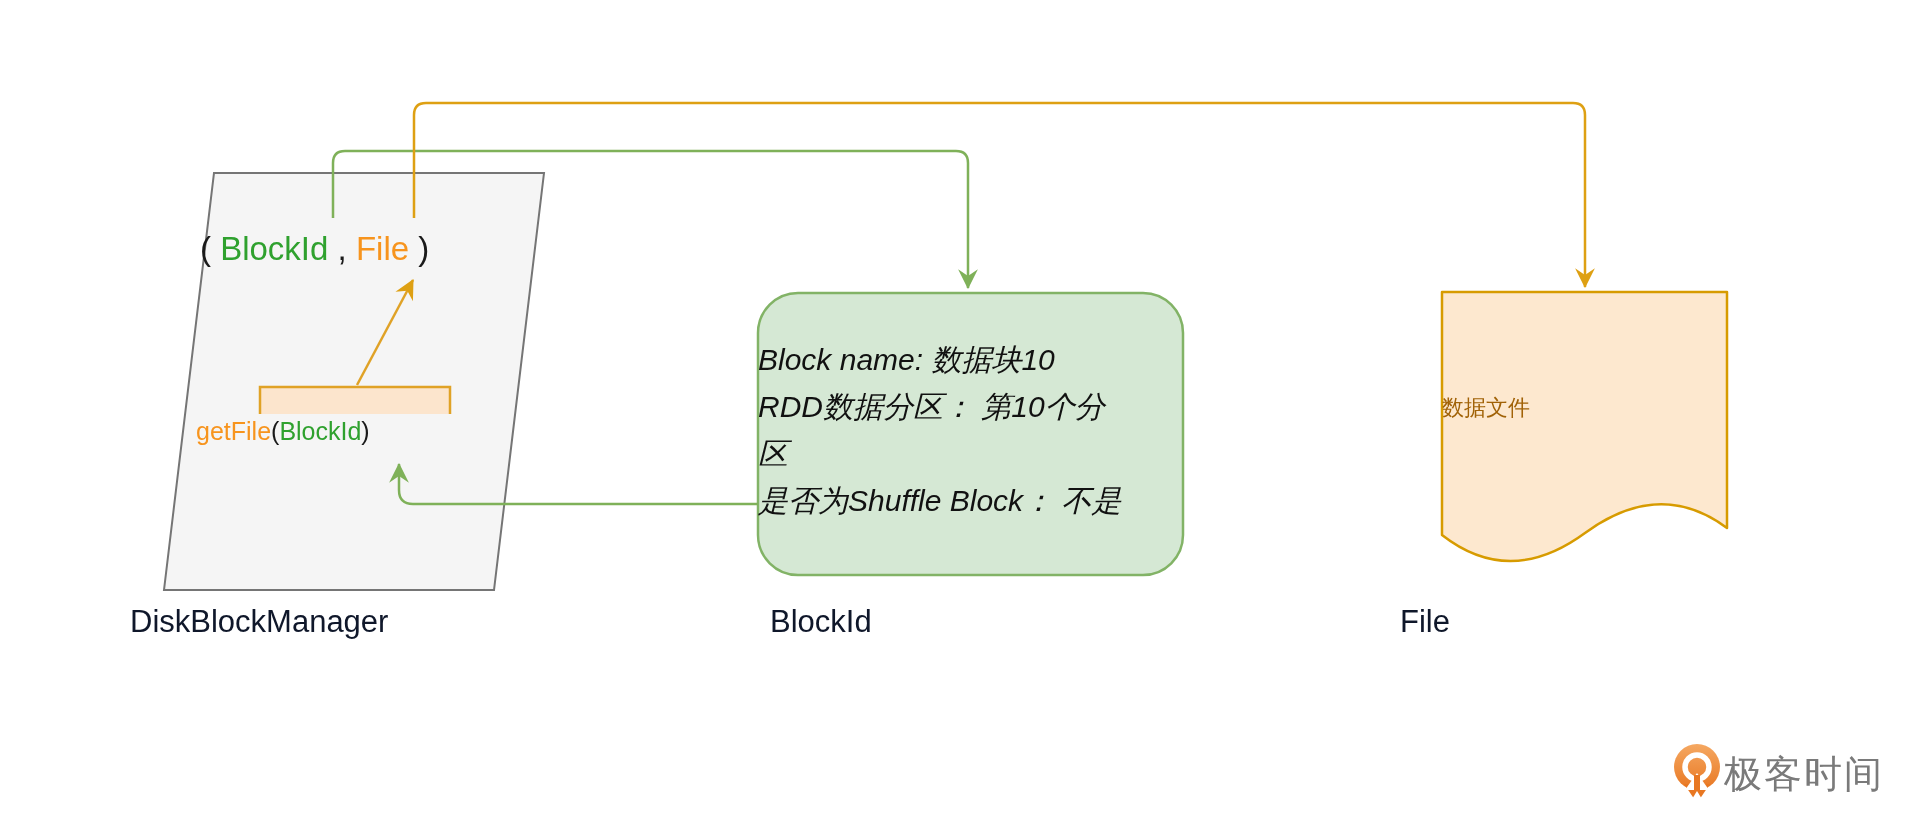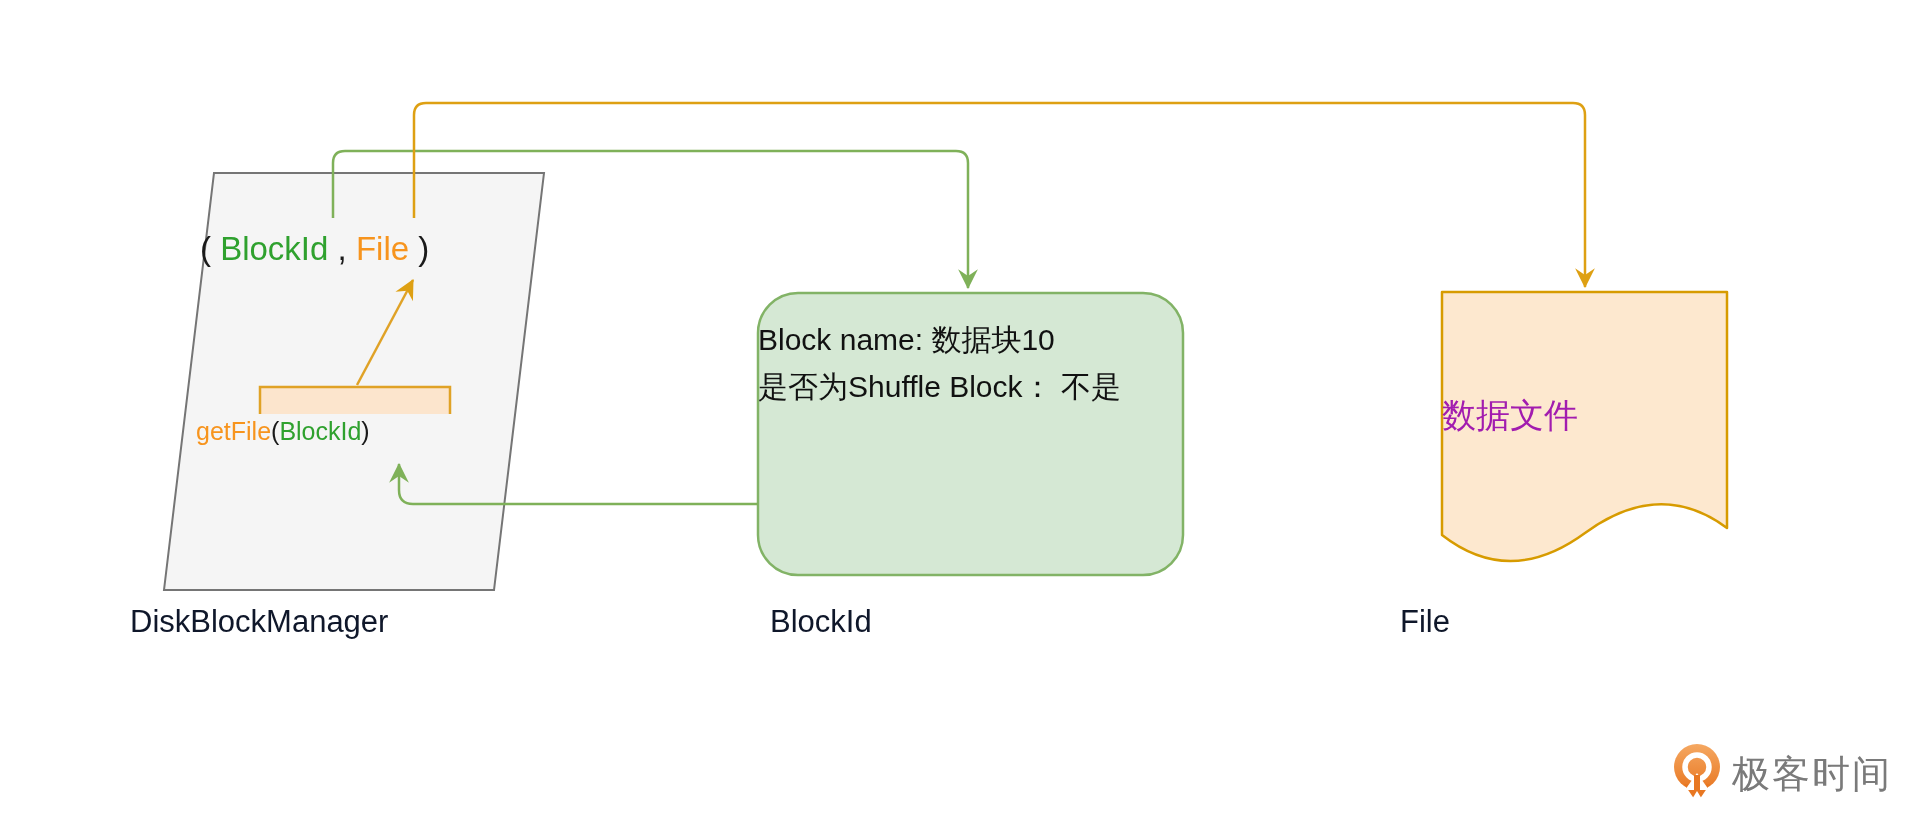--- a/index.html
+++ b/index.html
@@ -10,28 +10,28 @@
   }
   .stage { position: absolute; inset: 0; }
   svg.layer { position: absolute; left: 0; top: 0; }
   .txt { position: absolute; text-align: left; }
   .tuple-text { left: 200px; top: 230px; width: 320px; font-size: 33px; }
   .tuple-text span, .method-text span { white-space: pre; }
   .method-text { left: 196px; top: 417px; width: 320px; font-size: 25px; }
   .green { color: #2FA12E; }
   .orange { color: #F7941D; }
   .black { color: #1a1a1a; }
-  .box-lines { left: 758px; top: 316px; width: 372px; font-size: 30px; line-height: 47px; color: #111; }
-  .doc-text { left: 1442px; top: 393px; width: 285px; font-size: 34px; color: #a21caf; }
+  .box-lines { left: 758px; top: 336px; width: 372px; font-size: 30px; line-height: 47px; color: #111; font-style: italic; }
+  .doc-text { left: 1442px; top: 393px; width: 285px; font-size: 22px; color: #a16207; }
   .shape-label { top: 604px; width: 400px; font-size: 31px; color: #0f172a; }
   .label-dbm { left: 130px; }
   .label-blockid { left: 770px; }
   .label-file { left: 1400px; }
   .logo { position: absolute; left: 1672px; top: 742px; display: flex; align-items: center; }
-  .logo-text { margin-left: 10px; font-size: 38px; color: #7A7A7A; letter-spacing: 2px; font-weight: 500; }
+  .logo-text { margin-left: 2px; font-size: 38px; color: #7A7A7A; letter-spacing: 2px; font-weight: 500; }
 </style>
 </head>
 <body>
 
 <div class="stage">
 
   <svg class="layer" width="1920" height="821" viewBox="0 0 1920 821">
     <defs>
       <marker id="arrowGreen" viewBox="0 0 20 20" refX="19" refY="10" markerWidth="22" markerHeight="22" markerUnits="userSpaceOnUse" orient="auto">
         <path d="M20,10 L2,1 L8,10 L2,19 Z" fill="#7FB159"></path>
@@ -65,20 +65,21 @@
   <div class="txt tuple-text">
     <span class="black">( </span><span class="green">BlockId</span><span class="black"> , </span><span class="orange">File</span><span class="black"> )</span>
   </div>
 
   <div class="txt method-text">
     <span class="orange">getFile</span><span class="black">(</span><span class="green">BlockId</span><span class="black">)</span>
   </div>
 
   <div class="txt box-lines">
     <div>Block name: 数据块10</div>
+    <div>RDD数据分区： 第10个分区</div>
     <div>是否为Shuffle Block： 不是</div>
   </div>
 
   <div class="txt doc-text">数据文件</div>
 
   <div class="txt shape-label label-dbm">DiskBlockManager</div>
   <div class="txt shape-label label-blockid">BlockId</div>
   <div class="txt shape-label label-file">File</div>
 
   <div class="logo">

